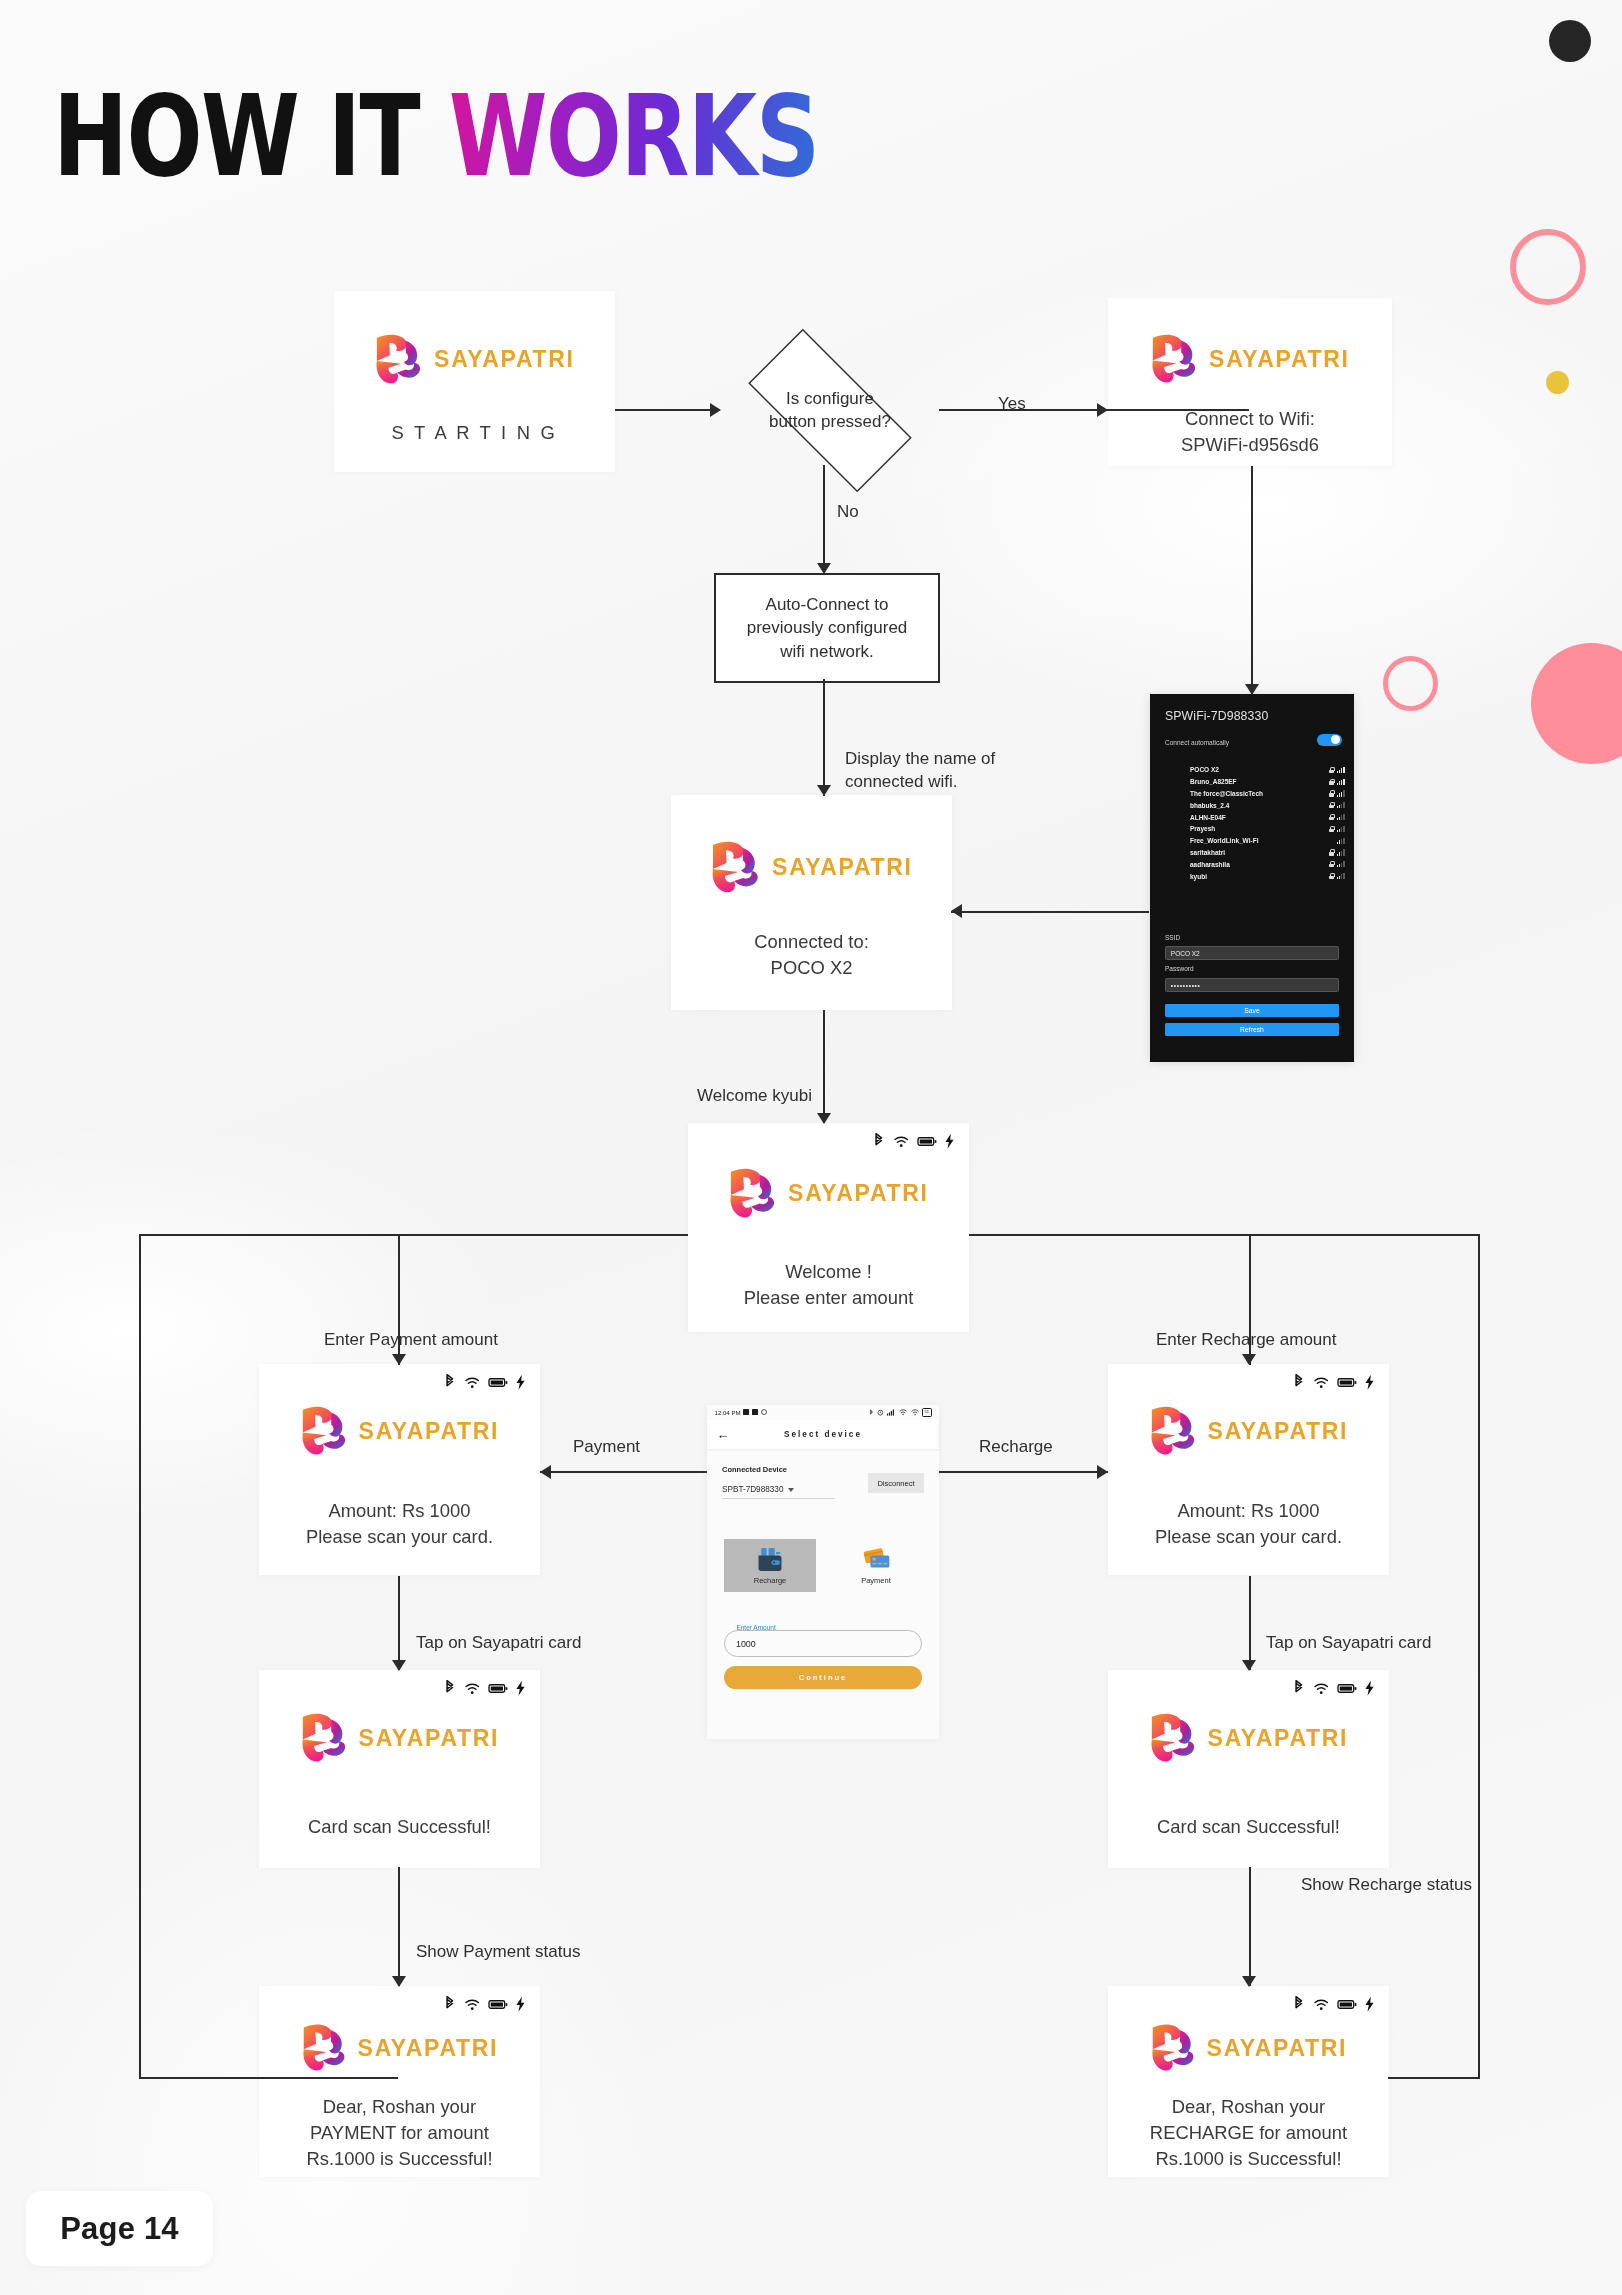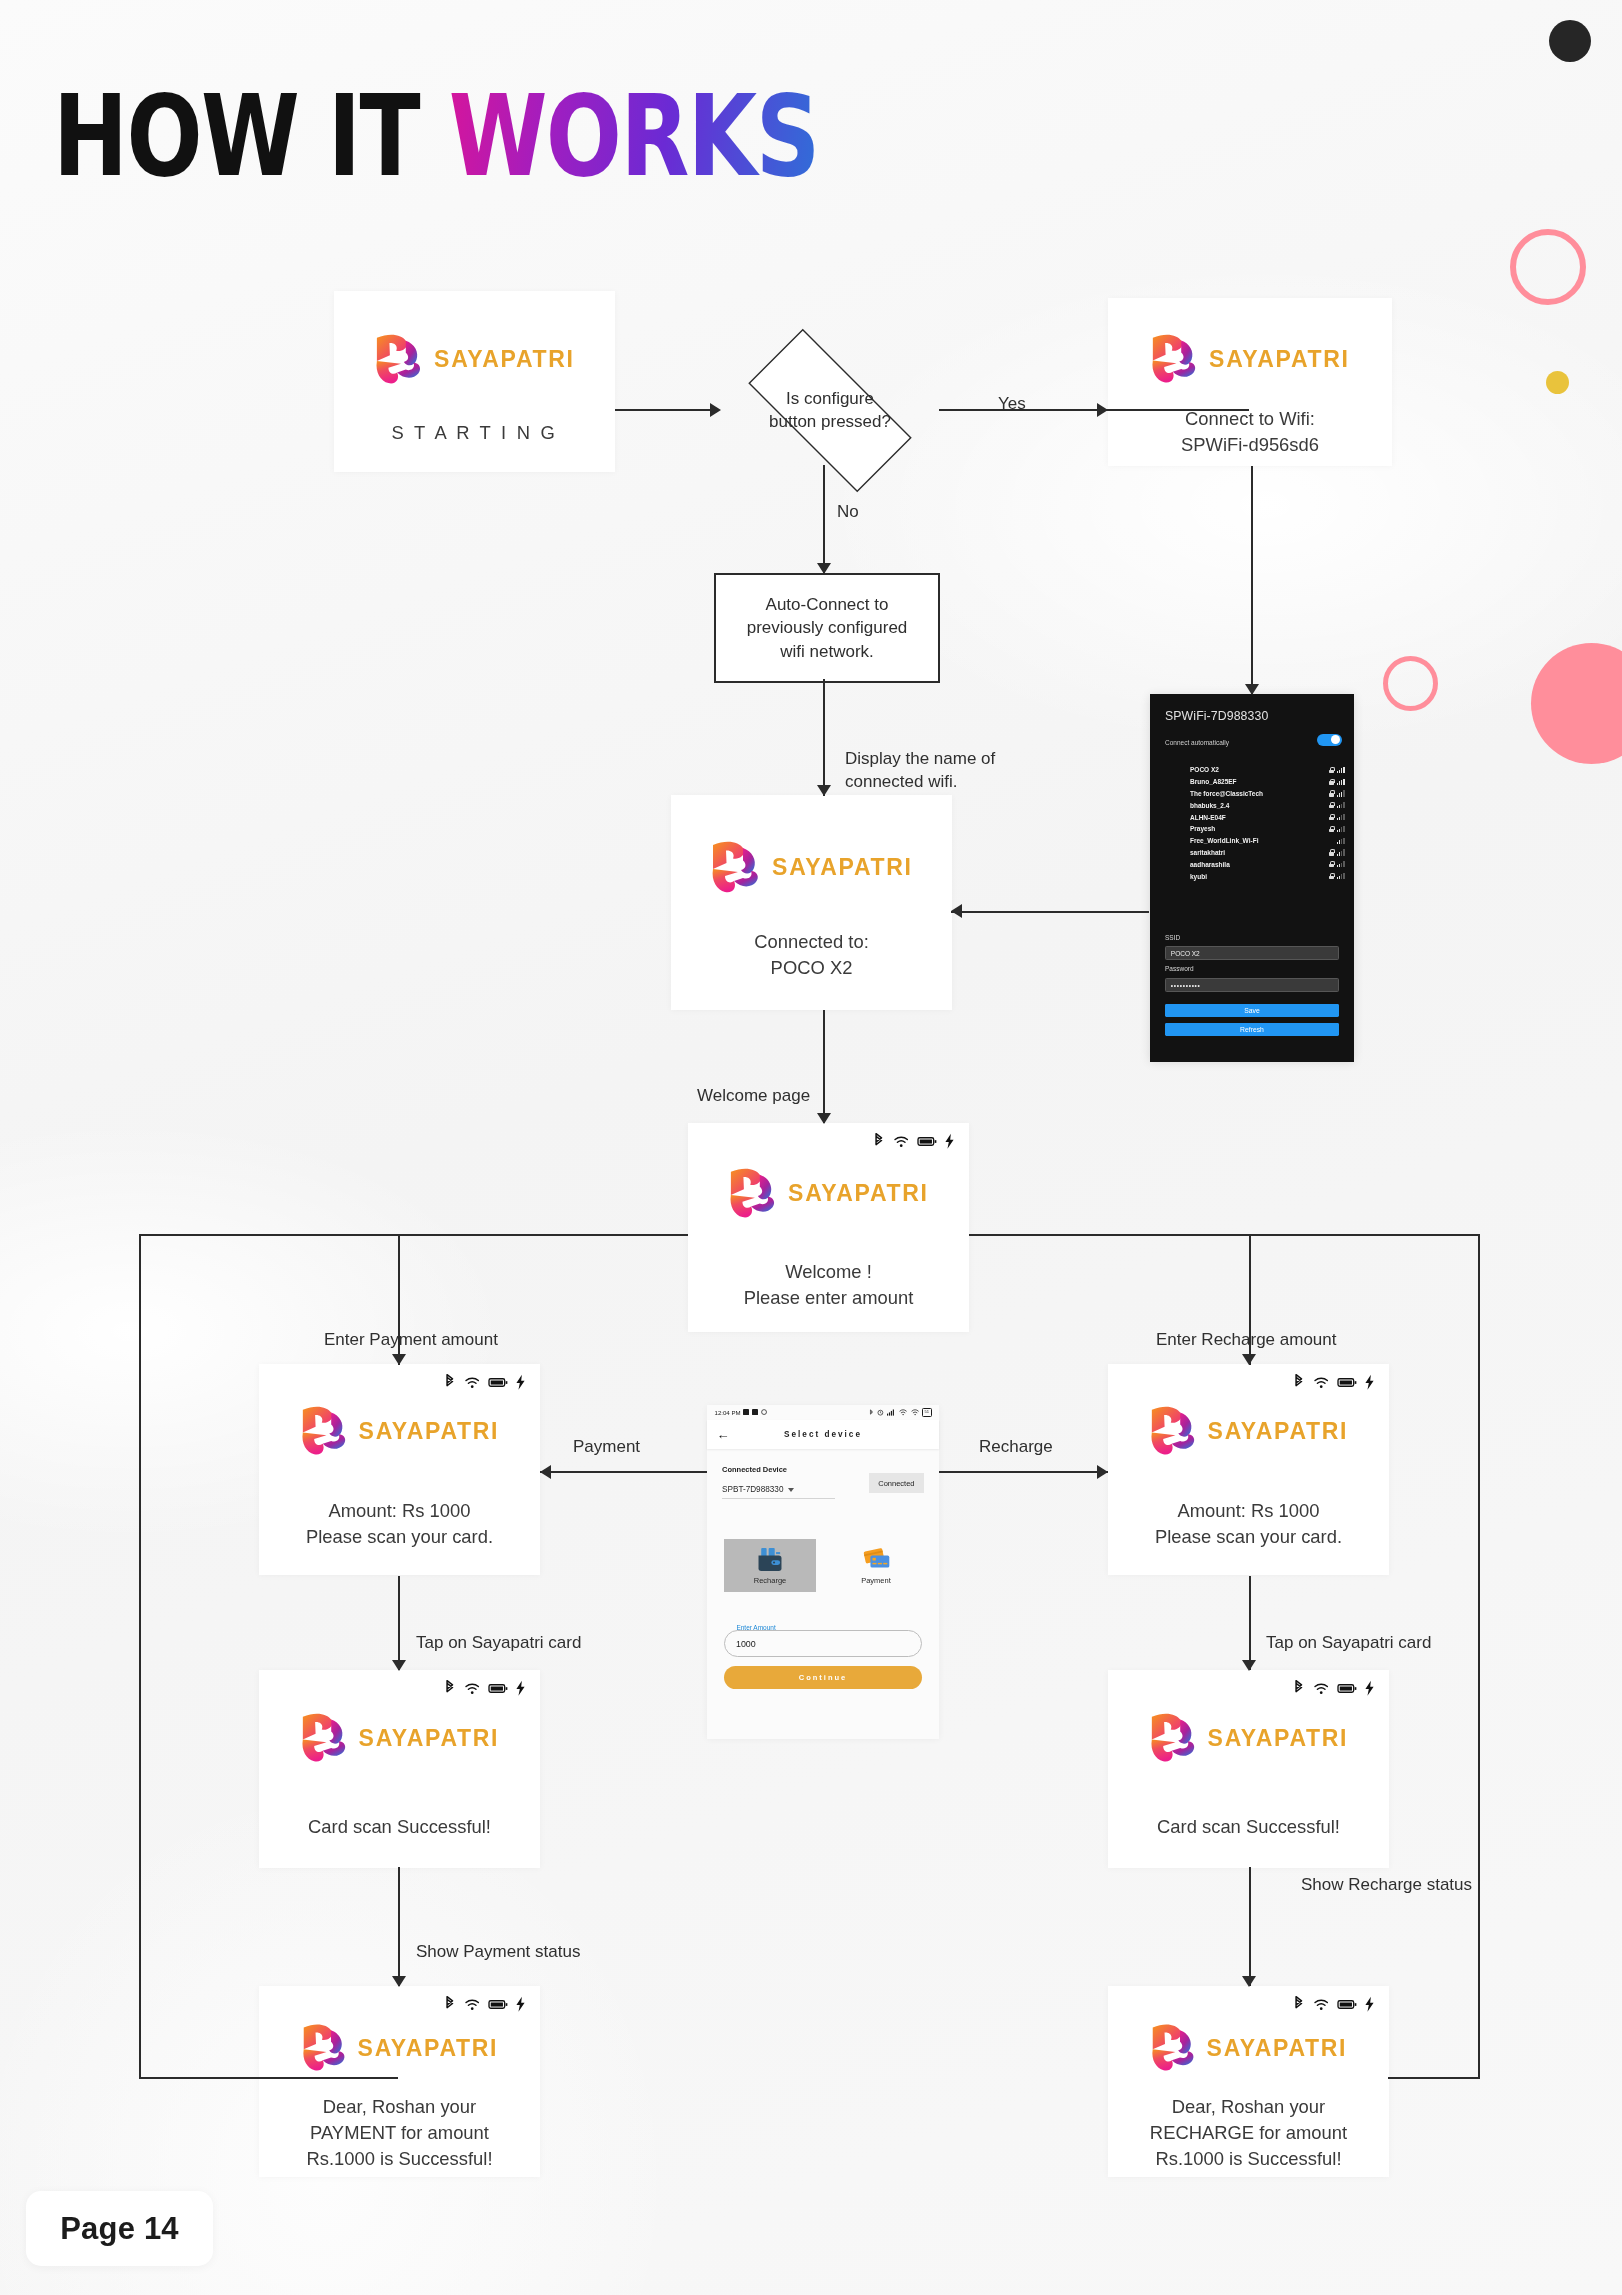--- a/index.html
+++ b/index.html
@@ -611,21 +611,21 @@
   </div>
   <div class="appbar">
     <span class="bk">←</span>
     <span class="ttl">Select device</span>
   </div>
   <div class="cdev">Connected Device</div>
   <div class="ddl">
     <span>SPBT-7D988330</span>
     <span class="caret"></span>
   </div>
-  <div class="disc">Connected</div>
+  <div class="disc">Disconnect</div>
 
   <div class="tile sel" style="left:17px;">
     <svg width="30" height="27" viewBox="0 0 44 40">
       <rect x="9" y="3" width="8" height="13" rx="1.5" fill="#3d8fd4"></rect>
       <rect x="20" y="3" width="9" height="13" rx="1.5" fill="#3d8fd4"></rect>
       <rect x="31" y="9" width="6" height="3" fill="#3d8fd4"></rect>
       <path d="M5 14h30a4 4 0 014 4v15a4 4 0 01-4 4H9a4 4 0 01-4-4z" fill="#2b4457"></path>
       <rect x="24" y="21" width="13" height="7" rx="3.5" fill="#3d8fd4"></rect>
       <circle cx="28" cy="24.5" r="1.6" fill="#2b4457"></circle>
     </svg>
@@ -669,21 +669,21 @@
 connected wifi.</div>
 
 <div class="edge v" style="left:1251px;top:466px;height:228px;"></div>
 <div class="arrow down" style="left:1245px;top:684px;"></div>
 
 <div class="edge h" style="left:951px;top:911px;width:198px;"></div>
 <div class="arrow left" style="left:951px;top:904px;"></div>
 
 <div class="edge v" style="left:823px;top:1010px;height:113px;"></div>
 <div class="arrow down" style="left:817px;top:1113px;"></div>
-<div class="elabel" style="left:697px;top:1085px;">Welcome page</div>
+<div class="elabel" style="left:697px;top:1085px;">Welcome kyubi</div>
 
 <div class="edge h" style="left:139px;top:1234px;width:549px;"></div>
 <div class="edge h" style="left:969px;top:1234px;width:511px;"></div>
 <div class="edge v" style="left:139px;top:1234px;height:845px;"></div>
 <div class="edge v" style="left:1478px;top:1234px;height:845px;"></div>
 <div class="edge h" style="left:139px;top:2077px;width:259px;"></div>
 <div class="edge h" style="left:1388px;top:2077px;width:91px;"></div>
 
 <div class="edge v" style="left:398px;top:1234px;height:131px;"></div>
 <div class="arrow down" style="left:392px;top:1354px;"></div>

